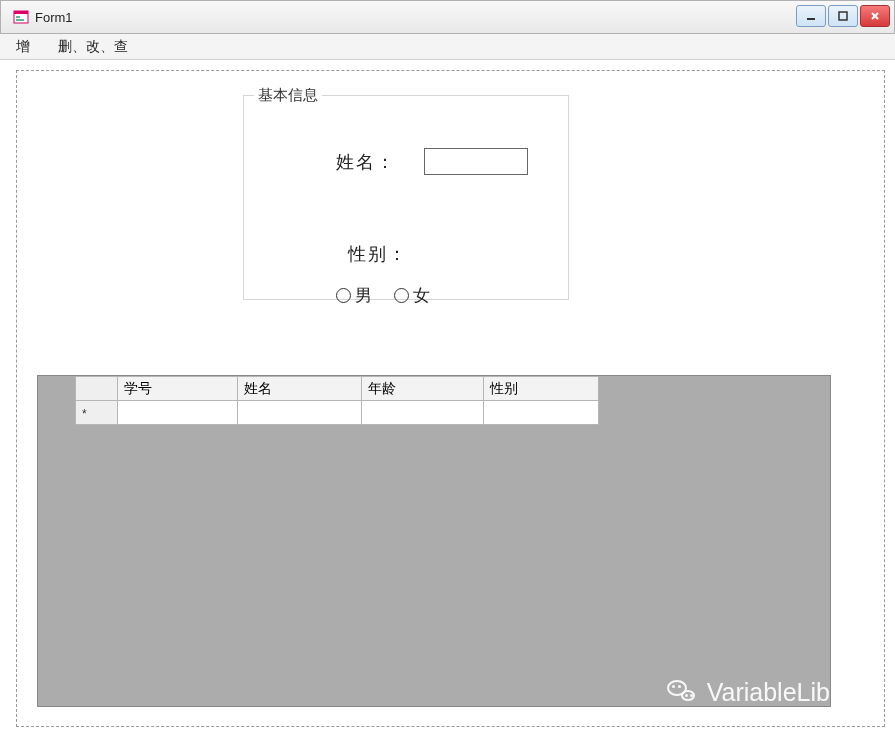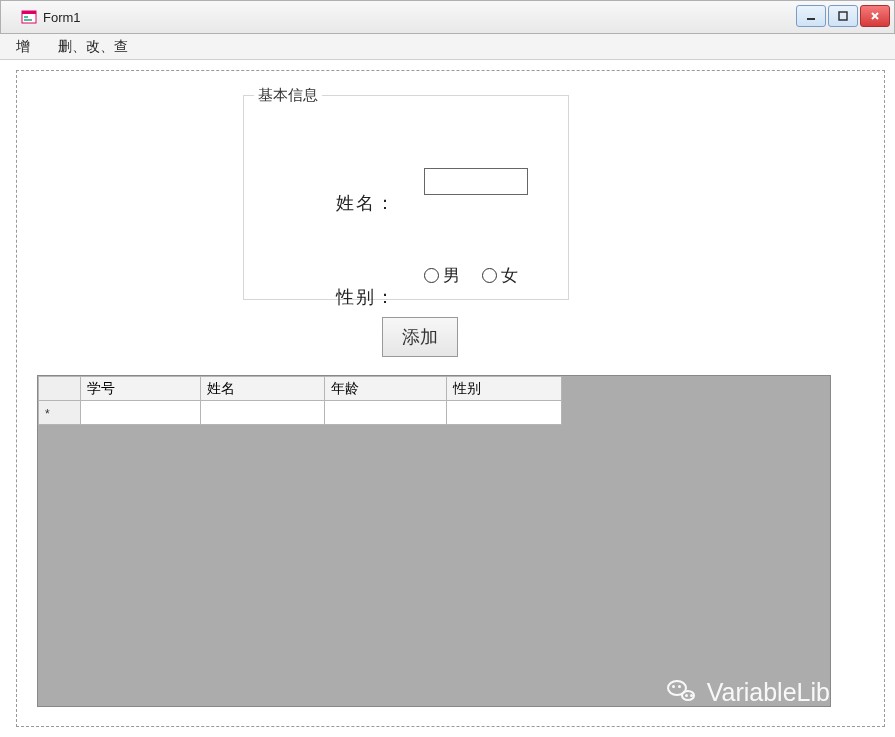--- a/index.html
+++ b/index.html
@@ -11,21 +11,21 @@
       height: 737px;
       overflow: hidden;
       position: relative;
     }
     .titlebar {
       height: 34px;
       background: linear-gradient(to bottom, #f8f8f8, #e8e8e8);
       border: 1px solid #b0b0b0;
       display: flex;
       align-items: center;
-      padding: 0 20px;
+      padding: 0 12px;
       position: relative;
     }
     .titlebar-icon {
       width: 16px; height: 16px;
       margin-right: 6px;
       display: inline-block;
       position: relative;
     }
     .titlebar-icon svg { width: 16px; height: 16px; }
     .titlebar-title { font-size: 13px; color: #222; }
@@ -88,22 +88,22 @@
       font-size: 15px; color: #333;
     }
     .form-row {
       position: absolute; left: 92px;
       display: flex; align-items: center; gap: 18px;
       font-size: 18px; color: #222;
       font-family: "SimSun", serif;
     }
     .row-name { top: 52px; }
     .row-age { top: 102px; }
-    .row-gender { top: 146px; }
-    .field-label { width: 70px; text-align: left; letter-spacing: 2px; margin-top: 43px; }
+    .row-gender { top: 146px; flex-direction: column; }
+    .field-label { width: 70px; text-align: left; letter-spacing: 2px; }
     .text-input {
       width: 104px; height: 27px;
       border: 1px solid #666;
       background: #fff;
       font-size: 14px;
       padding: 2px 4px;
     }
     .radio-wrap { display: flex; align-items: center; gap: 22px; }
     .radio-item { display: flex; align-items: center; gap: 4px; font-size: 17px; }
     .radio-circle {
@@ -126,20 +126,21 @@
     .grid-container {
       position: absolute;
       left: 20px; top: 304px;
       width: 794px; height: 332px;
       border: 1px solid #888;
       background: #acacac;
     }
     .grid-table {
       border-collapse: collapse;
       background: #84cc16;
+      margin-left: 37px;
     }
     .grid-table th, .grid-table td {
       border: 1px solid #b5b5b5;
       height: 24px;
       font-weight: normal;
       text-align: left;
       padding: 2px 6px;
       font-size: 14px;
       background: #fff;
     }
@@ -230,21 +231,20 @@
             <span>男</span>
           </label>
           <label class="radio-item">
             <span class="radio-circle"></span>
             <span>女</span>
           </label>
         </div>
       </div>
     </div>
 
-    <button class="add-button">添加</button>
 
     <div class="grid-container">
       <table class="grid-table">
         <tbody>
             <tr>
           <th class="rowhdr"></th>
           <th class="col-id">学号</th>
           <th class="col-name">姓名</th>
           <th class="col-age">年龄</th>
           <th class="col-gender">性别</th>

